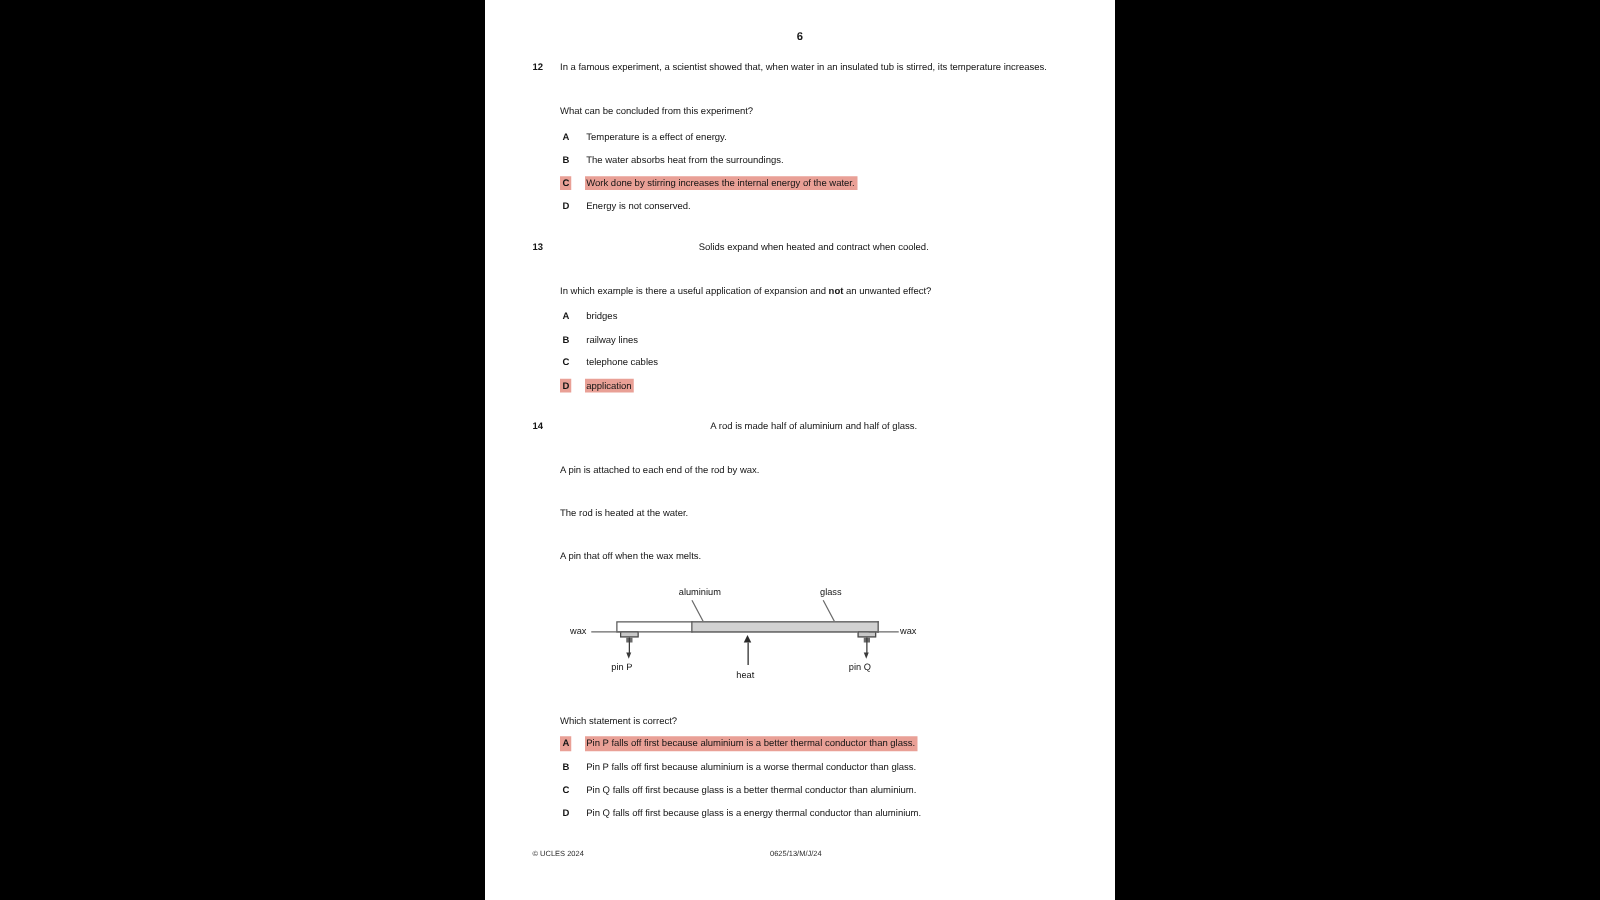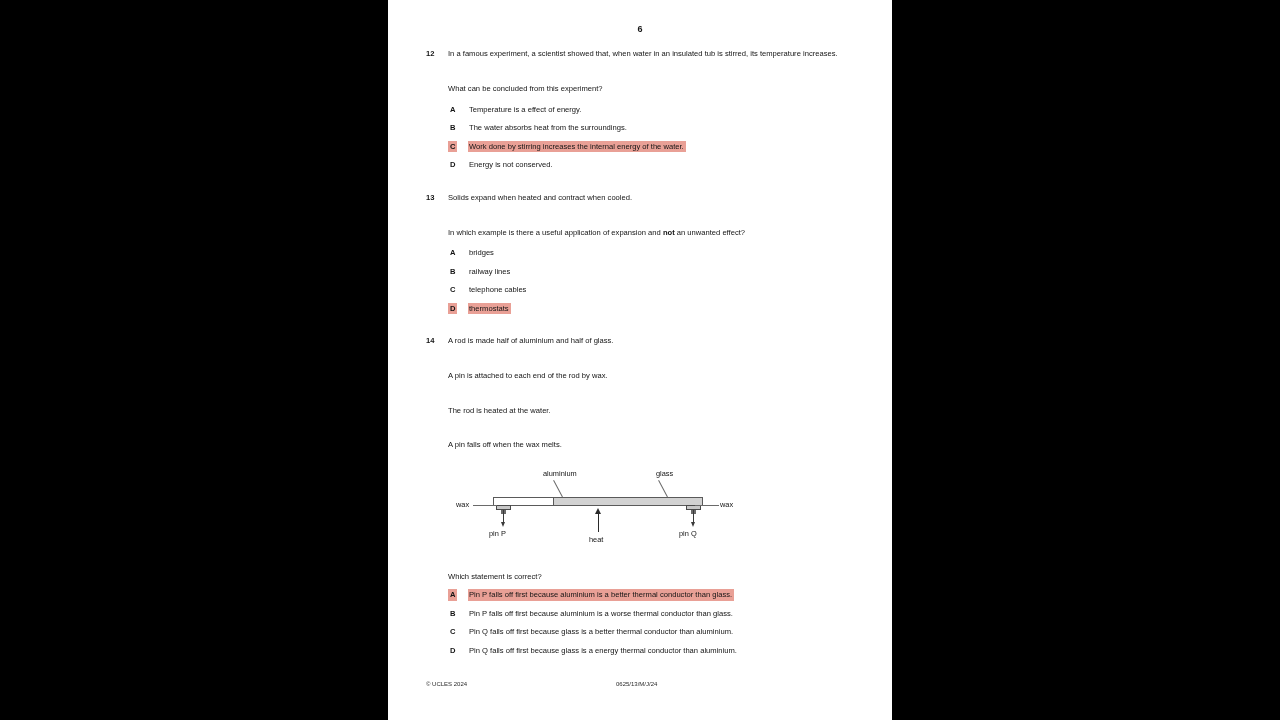--- a/index.html
+++ b/index.html
@@ -67,21 +67,21 @@
   }
   .q-stem {
     margin-left: 22px;
     font-size: 7.6px;
     line-height: 11.5px;
     color: #141414;
     text-align: justify;
     text-justify: inter-word;
   }
   .q-stem.nojustify {
-    text-align: left;
+    text-align: center;
   }
   .q-sub {
     margin-left: 22px;
     font-size: 7.6px;
     line-height: 11.5px;
     color: #141414;
     margin-top: 23px;
   }
   .options {
     margin-left: 22px;
@@ -281,33 +281,33 @@
           <div class="opt">
             <span class="opt-letter">B</span>
             <span class="opt-text">railway lines</span>
           </div>
           <div class="opt">
             <span class="opt-letter">C</span>
             <span class="opt-text">telephone cables</span>
           </div>
           <div class="opt">
             <span class="opt-letter hl">D</span>
-            <span class="opt-text hl">thermostats</span>
+            <span class="opt-text hl">application</span>
           </div>
         </div>
       </div>
 
       <div class="question">
         <div class="q-head">
           <div class="q-num">14</div>
           <div class="q-stem nojustify">A rod is made half of aluminium and half of glass.</div>
         </div>
         <div class="q-sub">A pin is attached to each end of the rod by wax.</div>
         <div class="q-sub">The rod is heated at the water.</div>
-        <div class="q-sub">A pin falls off when the wax melts.</div>
+        <div class="q-sub">A pin that off when the wax melts.</div>
 
         <div class="diagram">
 
           <div class="dlabel" style="left:95px; top:0px;">aluminium</div>
           <div class="dlabel" style="left:208px; top:0px;">glass</div>
 
           <div class="lead" style="left:106px; top:11px; width:19px; transform: rotate(62deg);"></div>
           <div class="lead" style="left:211px; top:11px; width:19px; transform: rotate(62deg);"></div>
 
           <div class="rod-outer"></div>

